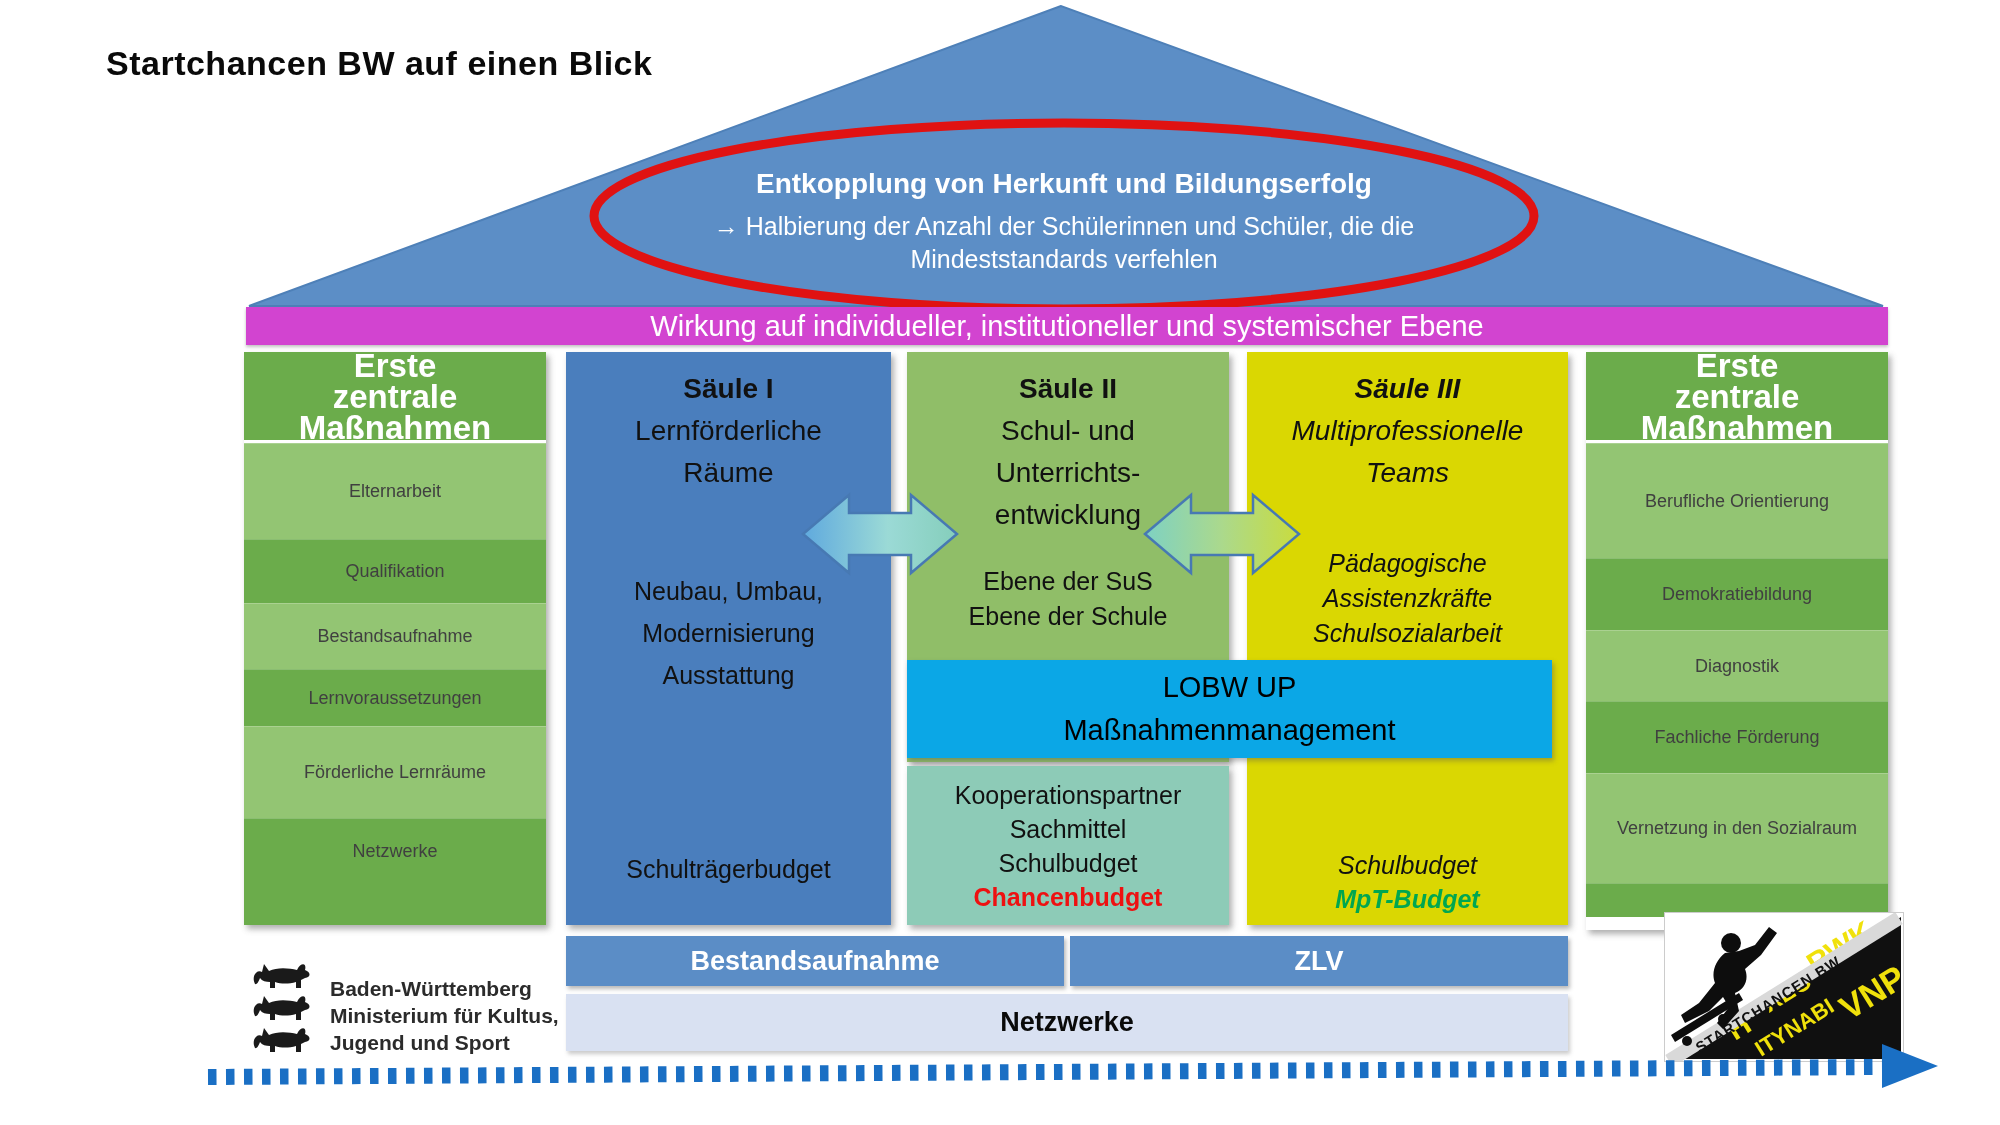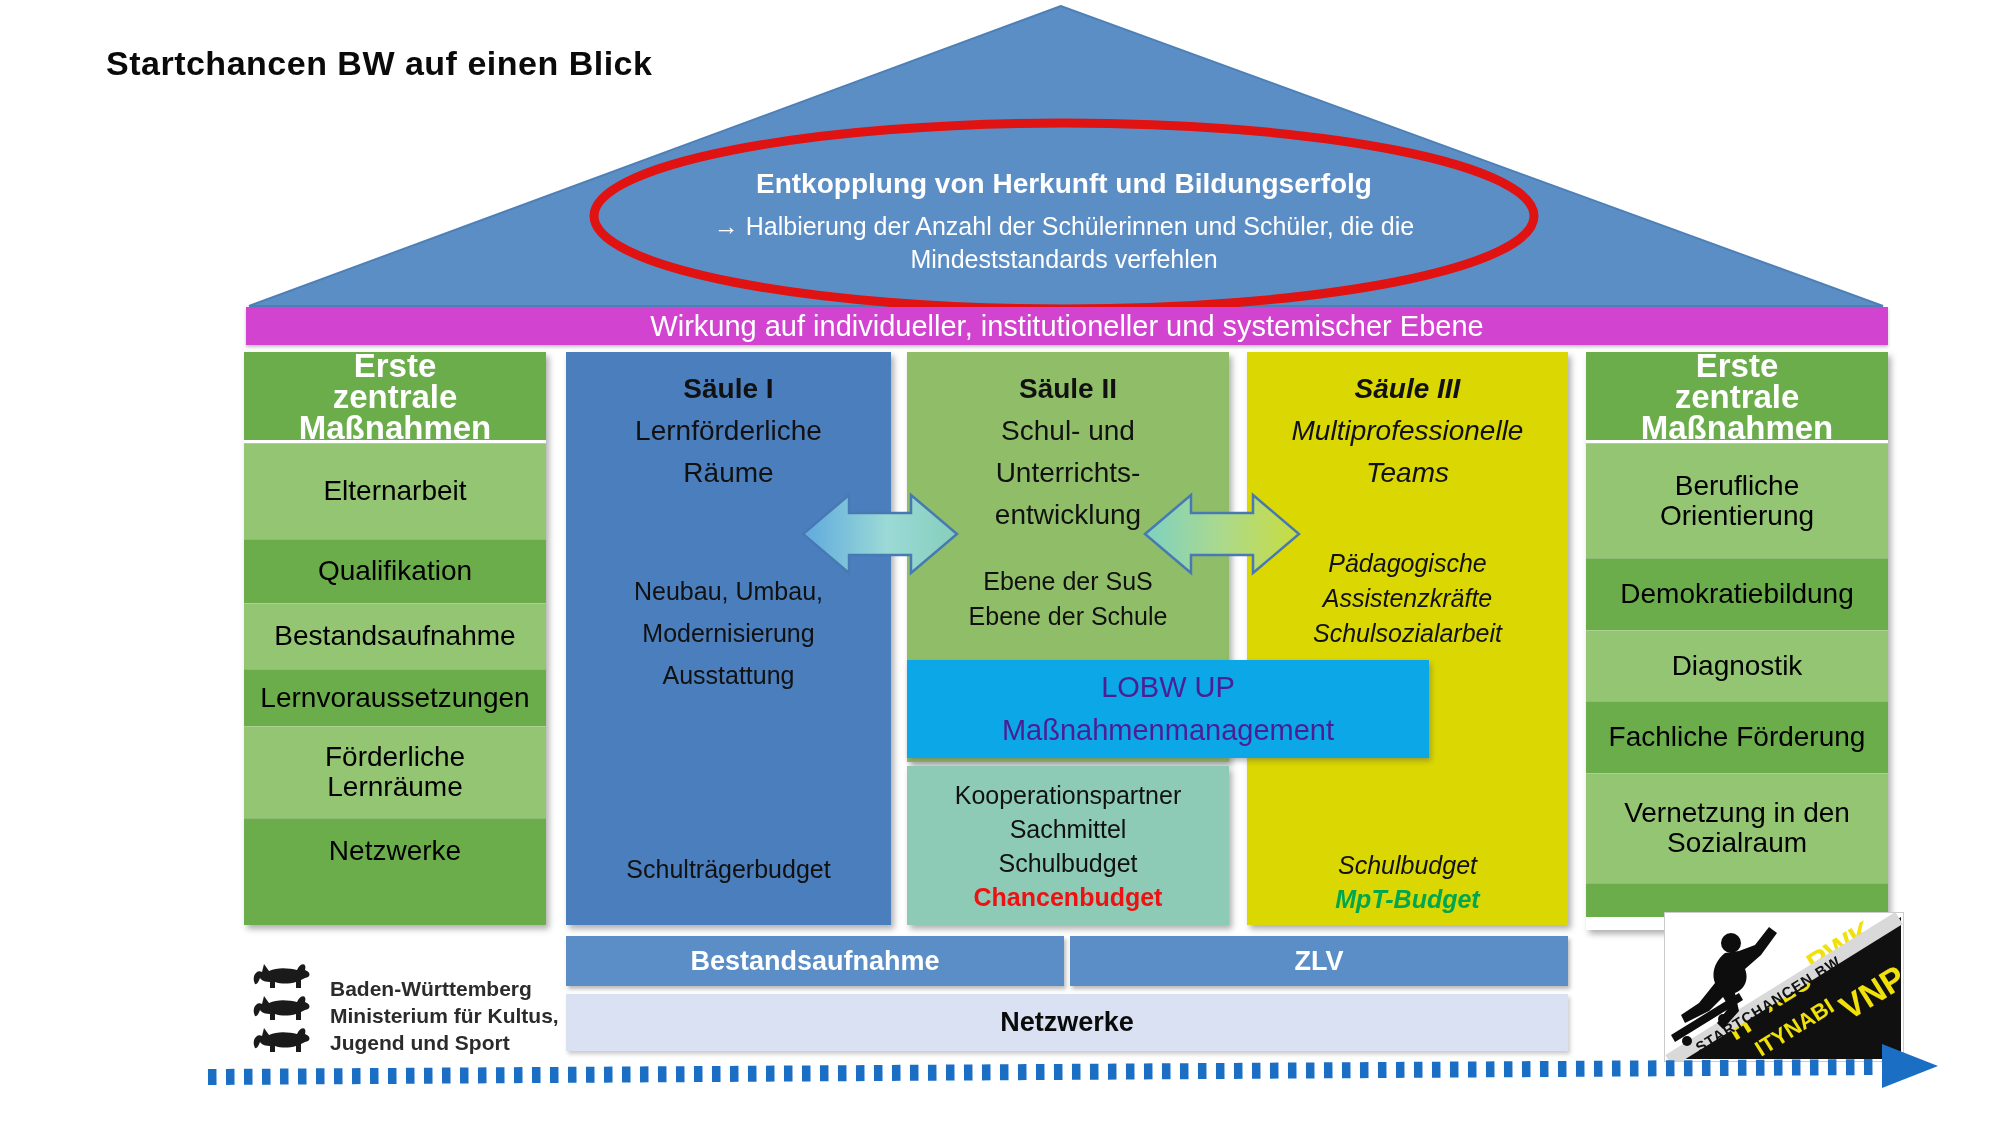--- a/index.html
+++ b/index.html
@@ -25,40 +25,40 @@
     color:#ffffff;font-size:29px;display:flex;align-items:center;justify-content:center;z-index:2;
     box-shadow:0 2px 3px rgba(100,100,100,.4);}
   
   .measure-col{width:302px;z-index:2;box-shadow:3px 4px 6px rgba(80,80,80,.45);display:flex;flex-direction:column;}
   #left-col{left:198px;top:352px;height:573px;}
   #right-col{left:1540px;top:352px;height:578px;}
   .mc-header{background:var(--measure-dark-green,#6BAC4B);color:#fff;font-weight:bold;font-size:33px;
     display:flex;align-items:center;justify-content:center;text-align:center;line-height:31px;}
   .mc-header span{display:block;width:210px;}
   .mc-sep{background:#fff;}
-  .mrow{display:flex;align-items:center;justify-content:center;text-align:center;color:#000000;
-    font-size:28px;line-height:30px;padding:17px 15px;box-sizing:border-box;
+  .mrow{display:flex;align-items:center;justify-content:center;text-align:center;color:#404040;
+    font-size:18px;line-height:30px;padding:17px 15px;box-sizing:border-box;
     box-shadow:inset 0 1px 0 rgba(255,255,255,.22);}
   .mrow.light{background:var(--measure-light-green,#93C573);}
   .mrow.dark{background:var(--measure-dark-green,#6BAC4B);}
   
   .pillar{z-index:2;box-shadow:3px 4px 6px rgba(80,80,80,.45);color:#111;text-align:center;}
   #pillar1{left:520px;top:352px;width:325px;height:573px;background:var(--pillar1-blue,#4A7EBD);}
   #pillar2{left:861px;top:352px;width:322px;height:410px;background:var(--pillar2-green,#90BE68);}
   #pillar3{left:1201px;top:352px;width:321px;height:573px;background:var(--pillar3-yellow,#DAD702);font-style:italic;}
   .p-titleblock{position:absolute;left:0;right:0;top:16px;font-size:28px;line-height:42px;}
   .p-title{font-weight:bold;}
   .p-body{position:absolute;left:0;right:0;font-size:25px;line-height:42px;}
   .p-body.tight{line-height:35px;}
   .p-budget{position:absolute;left:0;right:0;font-size:25px;line-height:34px;}
   .red{color:var(--highlight-red,#EE1111);font-weight:bold;}
   .grn{color:var(--highlight-green,#00A750);font-weight:bold;}
   
-  #lobw-bar{left:861px;top:660px;width:522px;height:98px;background:var(--lobw-cyan,#0BA7E6);
-    color:#4c1d95;z-index:3;display:flex;flex-direction:column;align-items:center;justify-content:center;
+  #lobw-bar{left:861px;top:660px;width:645px;height:98px;background:var(--lobw-cyan,#0BA7E6);
+    color:#000000;z-index:3;display:flex;flex-direction:column;align-items:center;justify-content:center;
     font-size:29px;line-height:43px;box-shadow:2px 3px 5px rgba(80,80,80,.4);}
   
   #chancen-block{left:861px;top:766px;width:322px;height:159px;background:var(--footer-teal,#8DCBB7);
     z-index:2;color:#111;text-align:center;font-size:25px;line-height:34px;padding-top:12px;
     box-sizing:border-box;box-shadow:3px 4px 6px rgba(80,80,80,.45);}
   
   .bbar{height:50px;background:var(--bottom-bar-blue,#5B8DC6);color:#fff;font-weight:bold;font-size:27px;
     display:flex;align-items:center;justify-content:center;z-index:2;box-shadow:2px 3px 4px rgba(80,80,80,.4);}
   #bar-bestand{left:520px;top:936px;width:498px;}
   #bar-zlv{left:1024px;top:936px;width:498px;}

